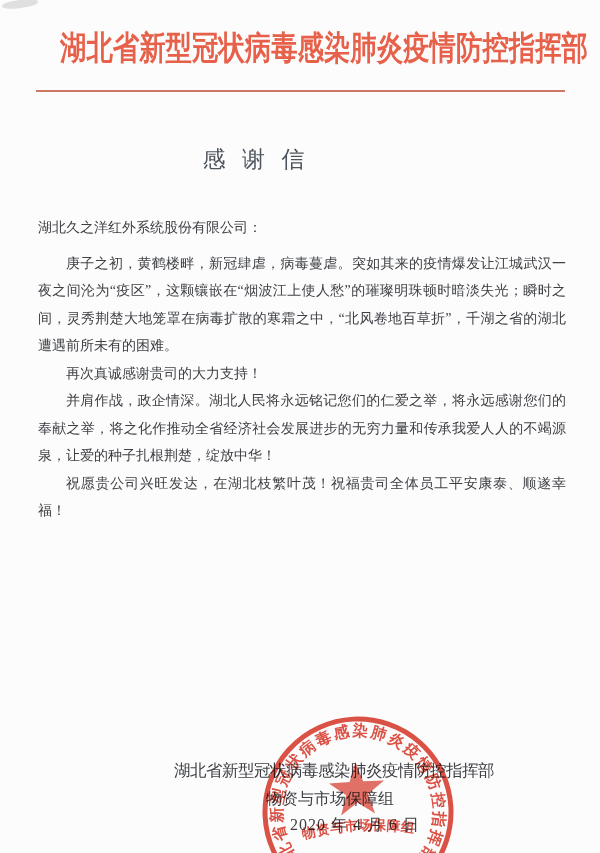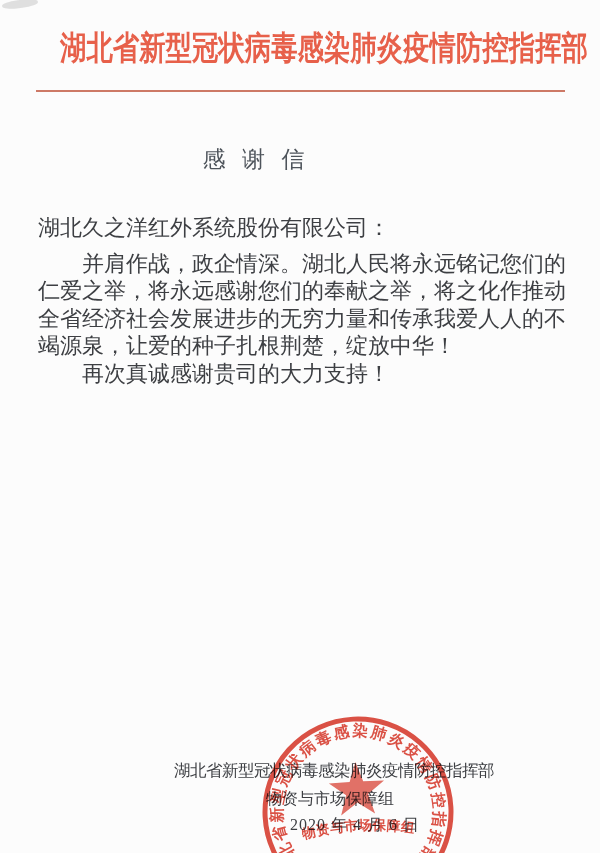--- a/index.html
+++ b/index.html
@@ -47,21 +47,21 @@
     font-family: "Liberation Sans", "DejaVu Sans", sans-serif;
     font-weight: 500;
     font-size: 23px; line-height: 28px;
     letter-spacing: 5px;
     color: #4e545b;
     transform: translateX(-44px);
   }
 
   .letter-body {
     position: absolute; top: 214px; left: 38px; width: 528px;
-    font-size: 22px; line-height: 27.5px;
+    font-size: 14px; line-height: 27.5px;
     text-align: justify;
     color: #3d3f43;
   }
   .letter-body p { margin: 0; text-indent: 2em; }
   .letter-body .salutation { text-indent: 0; margin-bottom: 8px; }
 
   .sig {
     position: absolute; left: 0; width: 600px;
     text-align: center; white-space: nowrap;
     font-size: 16px; line-height: 22px;
@@ -92,22 +92,24 @@
   <div class="speck-tl"></div>
 
   <div class="org-title">湖北省新型冠状病毒感染肺炎疫情防控指挥部</div>
 
   <div class="red-rule"></div>
 
   <h1 class="doc-title">感 谢 信</h1>
 
   <div class="letter-body">
     <p class="salutation">湖北久之洋红外系统股份有限公司：</p>
+    <p class="para">庚子之初，黄鹤楼畔，新冠肆虐，病毒蔓虐。突如其来的疫情爆发让江城武汉一夜之间沦为“疫区”，这颗镶嵌在“烟波江上使人愁”的璀璨明珠顿时暗淡失光；瞬时之间，灵秀荆楚大地笼罩在病毒扩散的寒霜之中，“北风卷地百草折”，千湖之省的湖北遭遇前所未有的困难。</p>
+    <p class="para">再次真诚感谢贵司的大力支持！</p>
     <p class="para">并肩作战，政企情深。湖北人民将永远铭记您们的仁爱之举，将永远感谢您们的奉献之举，将之化作推动全省经济社会发展进步的无穷力量和传承我爱人人的不竭源泉，让爱的种子扎根荆楚，绽放中华！</p>
-    <p class="para">再次真诚感谢贵司的大力支持！</p>
+    <p class="para">祝愿贵公司兴旺发达，在湖北枝繁叶茂！祝福贵司全体员工平安康泰、顺遂幸福！</p>
   </div>
 
   <div class="sig sig-org">湖北省新型冠状病毒感染肺炎疫情防控指挥部</div>
   <div class="sig sig-dept">物资与市场保障组</div>
   <div class="sig sig-date">2020 年 4 月 6 日</div>
 
   <svg class="seal" viewBox="0 0 200 200" xmlns="http://www.w3.org/2000/svg">
     <defs>
       <path id="ringArc" d="M 46.3 153.7 A 76 76 0 1 1 153.7 153.7"></path>
       <path id="botArc" d="M 44 124 Q 100 112 156 124"></path>

